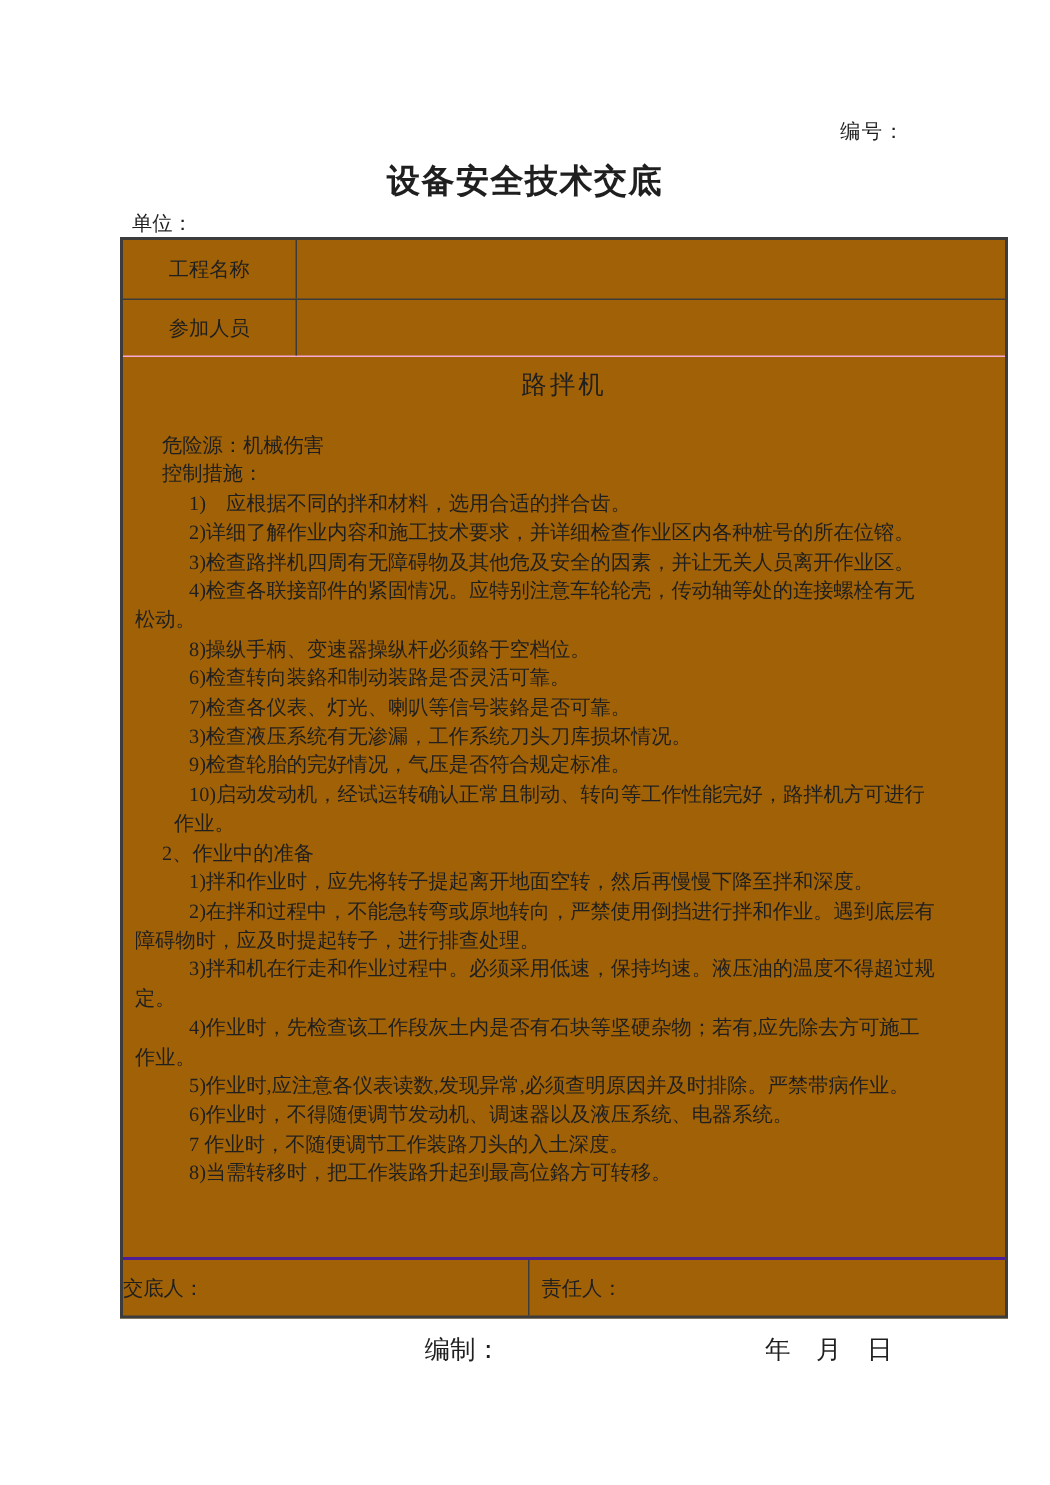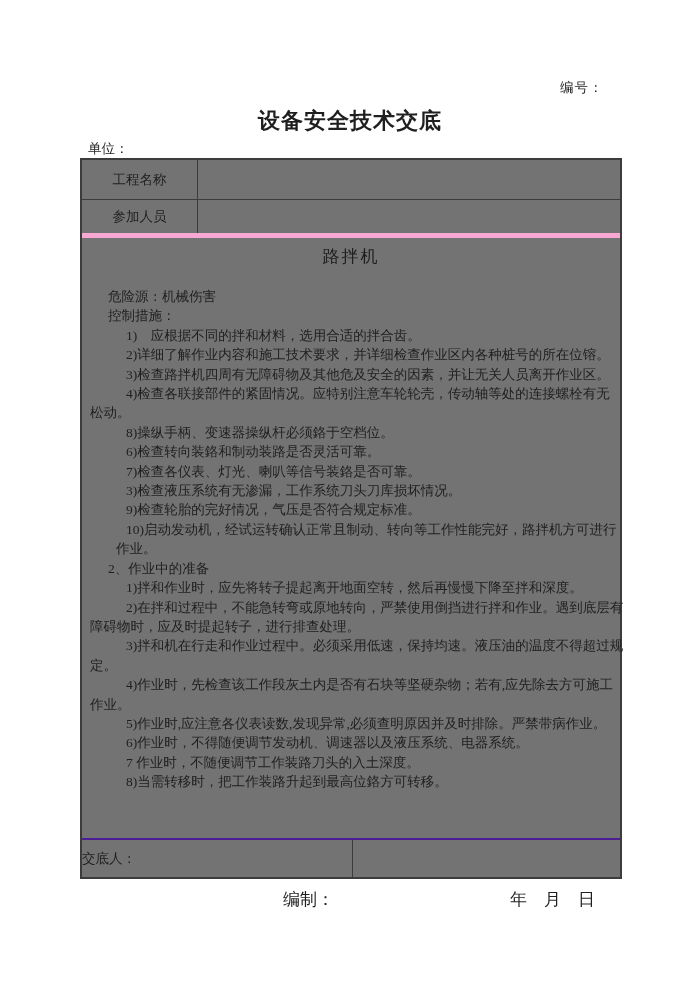--- a/index.html
+++ b/index.html
@@ -37,31 +37,31 @@
     position: absolute;
     left: 88px;
     top: 140px;
     font-size: 13.5px;
   }
   
   #doc-table {
     position: absolute;
     left: 80px;
     top: 158px;
-    width: 542px;
+    width: 592px;
     border: 2px solid #3c3c3c;
     box-sizing: border-box;
-    background: #737373;
+    background: #a16207;
   }
   .t-row {
     display: flex;
     box-sizing: border-box;
   }
   .row-info1 { height: 40px; border-bottom: 1px solid #3c3c3c; }
-  .row-info2 { height: 38px; border-bottom: 5px solid #f9a8d4; }
+  .row-info2 { height: 38px; border-bottom: 1px solid #f9a8d4; }
   .row-sign  { height: 37px; }
   .cell {
     box-sizing: border-box;
   }
   .label-cell {
     width: 116px;
     border-right: 1px solid #3c3c3c;
     display: flex;
     align-items: center;
     justify-content: center;
@@ -185,20 +185,21 @@
         <div class="ln l0">作业。</div>
         <div class="ln l2">5)作业时,应注意各仪表读数,发现异常,必须查明原因并及时排除。严禁带病作业。</div>
         <div class="ln l2">6)作业时，不得随便调节发动机、调速器以及液压系统、电器系统。</div>
         <div class="ln l2">7 作业时，不随便调节工作装路刀头的入土深度。</div>
         <div class="ln l2">8)当需转移时，把工作装路升起到最高位鉻方可转移。</div>
       </div>
     </div>
 
     <div class="t-row row-sign">
       <div class="cell sign-left">交底人：</div>
+      <div class="cell sign-right">责任人：</div>
     </div>
 
   </div>
 
   <div id="footer-line">
     <span id="prepared-label">编制：</span>
     <span id="date-label">年　月　日</span>
   </div>
 
 </div>

